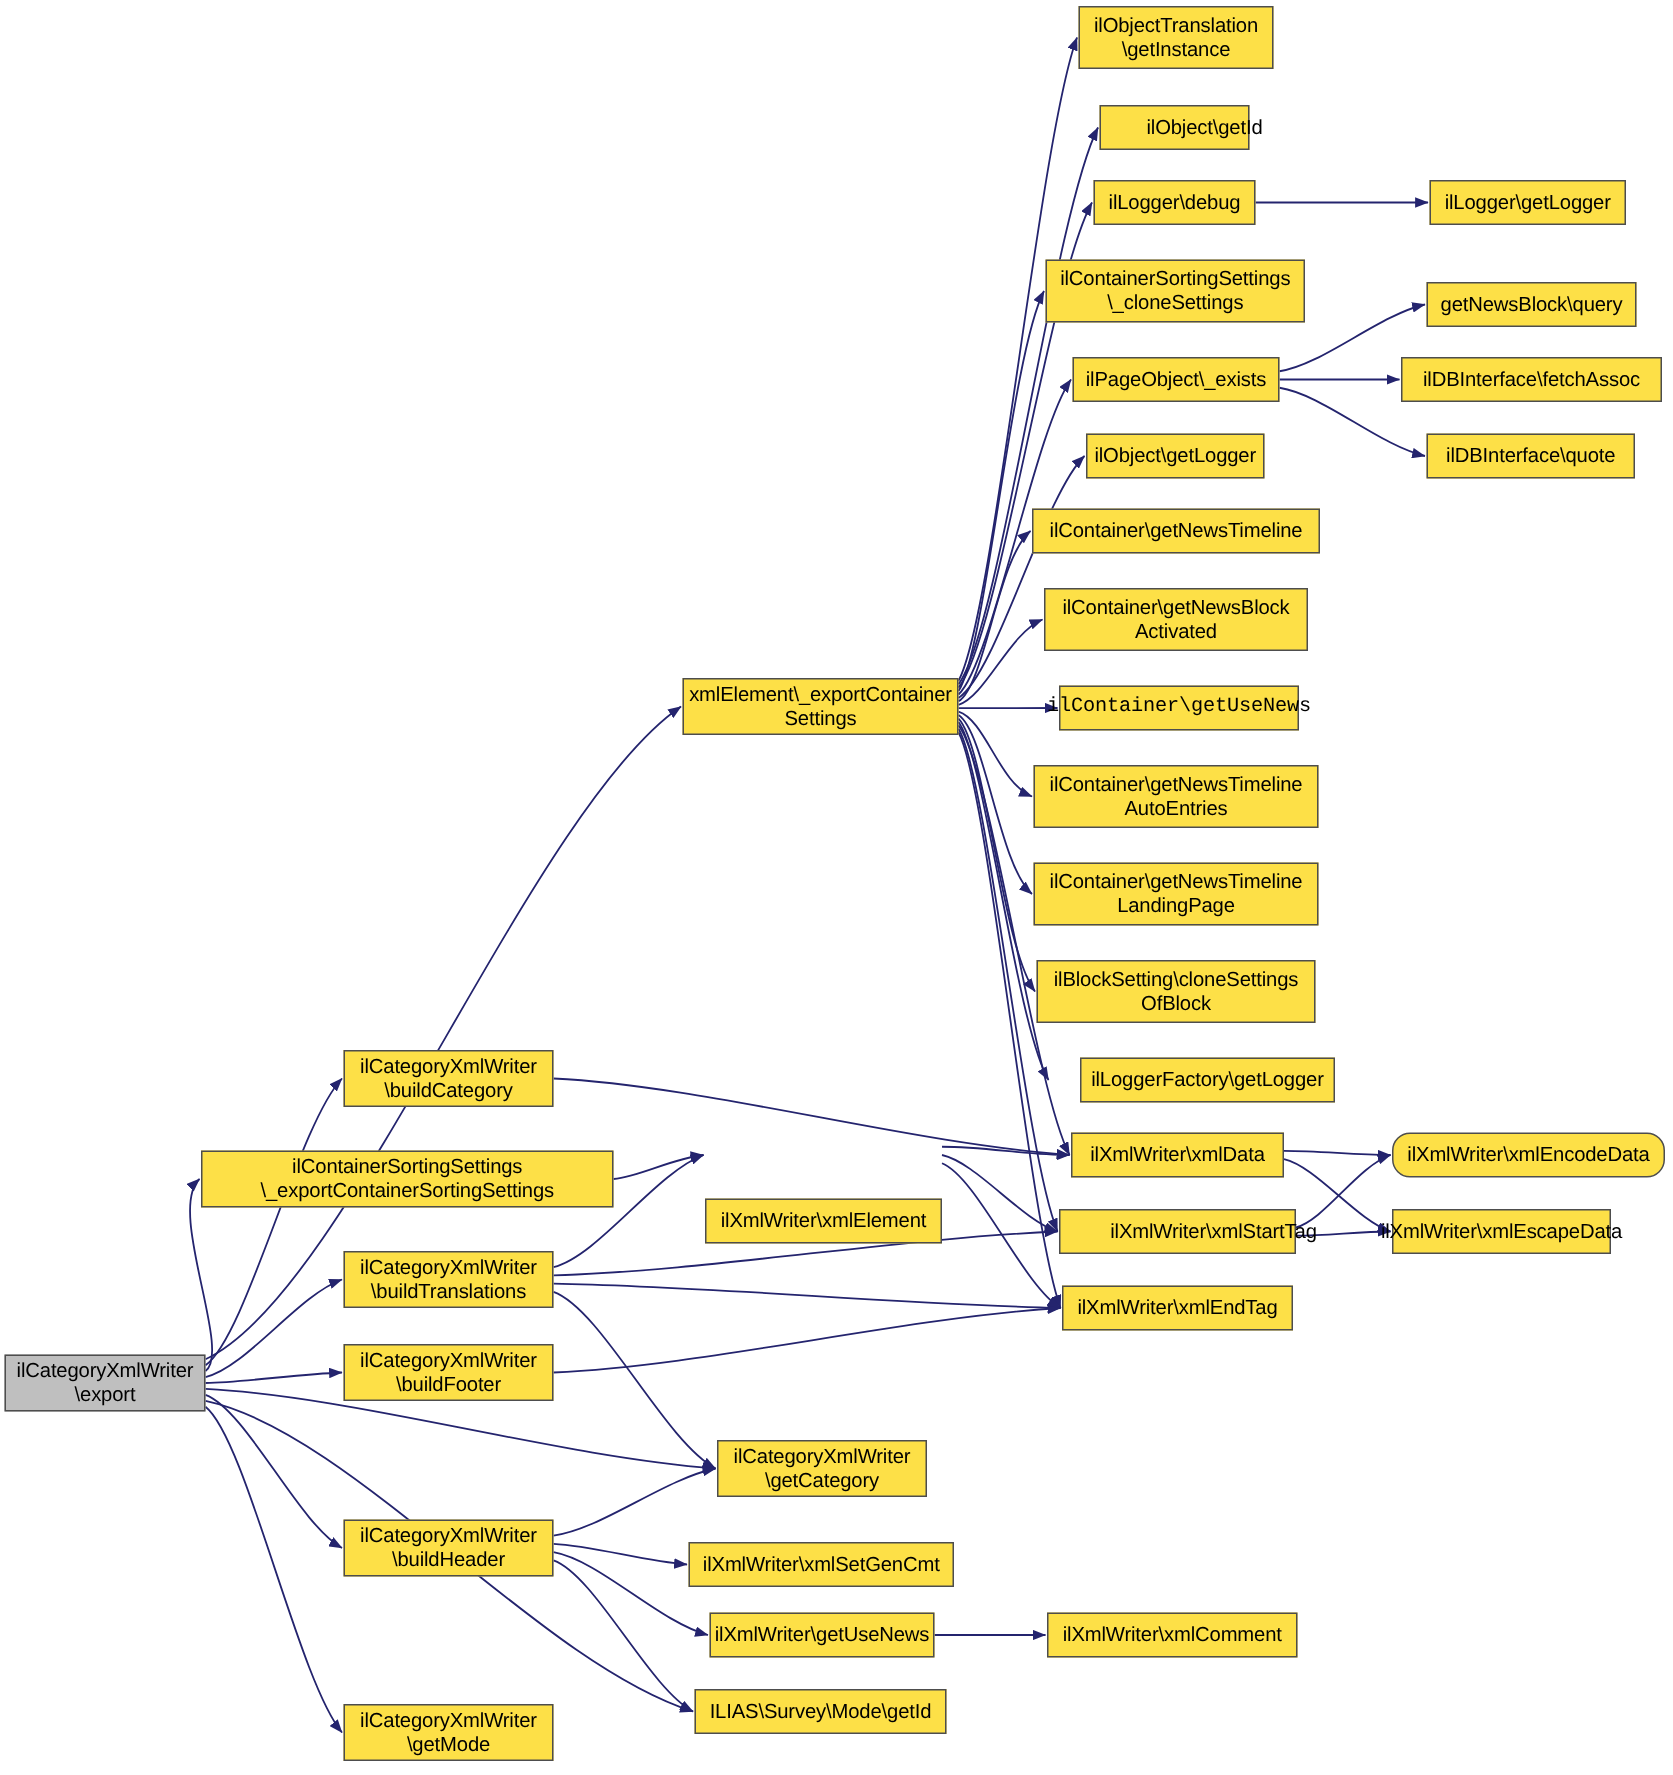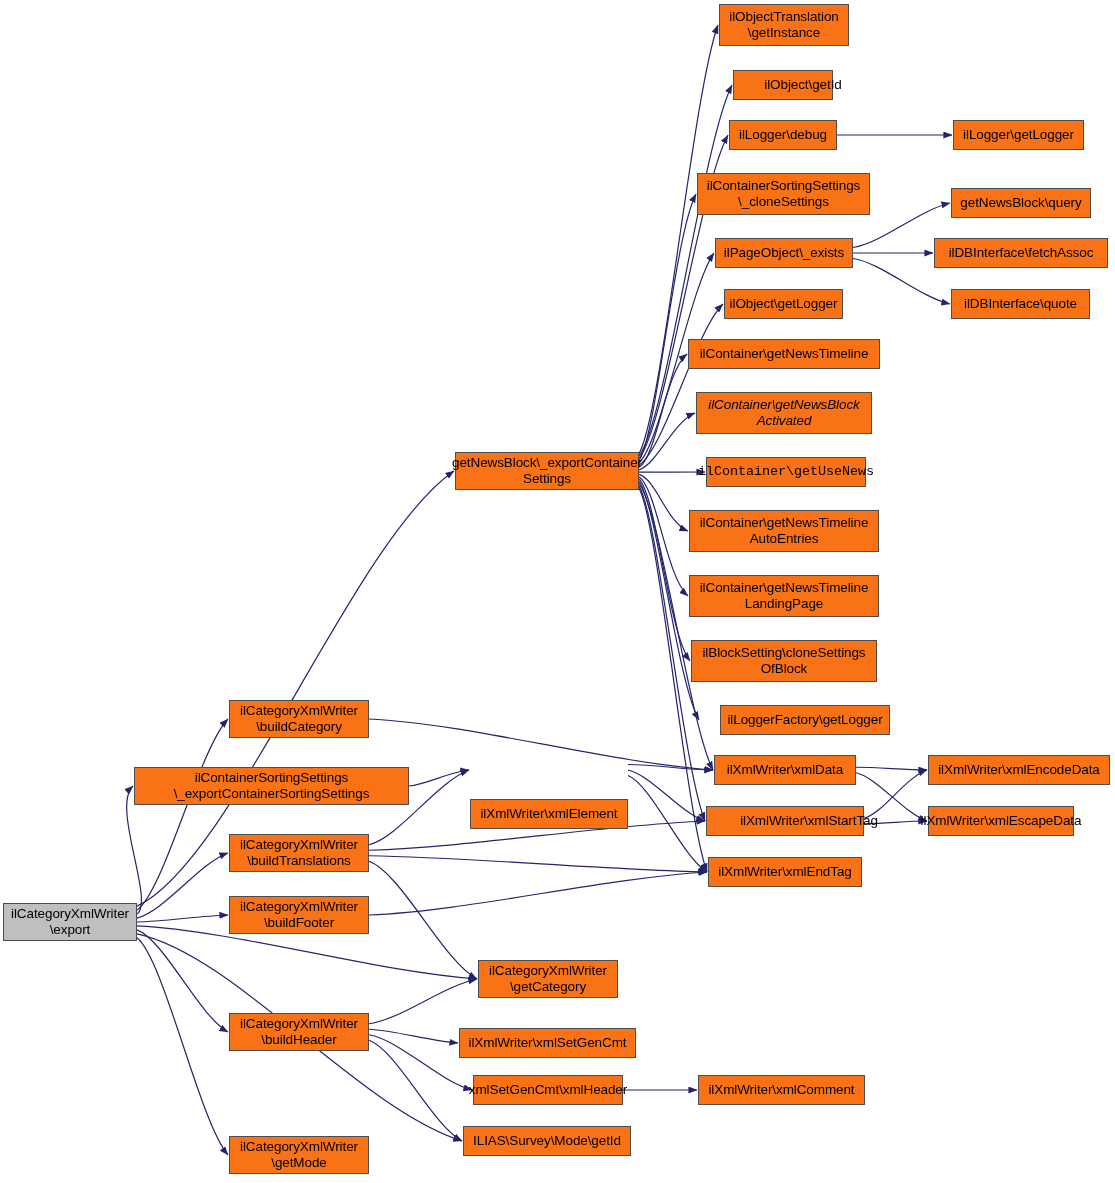--- a/index.html
+++ b/index.html
@@ -14,21 +14,21 @@
   svg#edges{
     position:absolute;
     left:0;top:0;
     width:1115px;height:1183px;
     pointer-events:none;
   }
   .node{
     position:absolute;
     box-sizing:border-box;
     border:1px solid #4d4d4d;
-    background:#f97316;
+    background:#fde047;
     display:flex;
     align-items:center;
     justify-content:center;
     text-align:center;
     color:#000000;
     font-size:13.5px;
     line-height:16px;
     letter-spacing:-0.1px;
     white-space:pre-line;
     z-index:3;
@@ -108,51 +108,51 @@
       <div class="node" style="left: 134px; top: 767px; width: 275px; height: 38px;"><span class="lbl">ilContainerSortingSettings
 \_exportContainerSortingSettings</span></div>
       <div class="node" style="left: 229px; top: 834px; width: 140px; height: 38px;"><span class="lbl">ilCategoryXmlWriter
 \buildTranslations</span></div>
       <div class="node" style="left: 229px; top: 896px; width: 140px; height: 38px;"><span class="lbl">ilCategoryXmlWriter
 \buildFooter</span></div>
       <div class="node" style="left: 229px; top: 1013px; width: 140px; height: 38px;"><span class="lbl">ilCategoryXmlWriter
 \buildHeader</span></div>
       <div class="node" style="left: 229px; top: 1136px; width: 140px; height: 38px;"><span class="lbl">ilCategoryXmlWriter
 \getMode</span></div>
-      <div class="node" style="left: 455px; top: 452px; width: 184px; height: 38px;"><span class="lbl">getNewsBlock\_exportContainer
+      <div class="node" style="left: 455px; top: 452px; width: 184px; height: 38px;"><span class="lbl">xmlElement\_exportContainer
 Settings</span></div>
       <div class="node" style="left: 470px; top: 755px; width: 158px; height: 30px; margin-top: 44px;"><span class="lbl">ilXmlWriter\xmlElement</span></div>
       <div class="node" style="left: 478px; top: 960px; width: 140px; height: 38px;"><span class="lbl">ilCategoryXmlWriter
 \getCategory</span></div>
       <div class="node" style="left: 459px; top: 1028px; width: 177px; height: 30px;"><span class="lbl">ilXmlWriter\xmlSetGenCmt</span></div>
-      <div class="node" style="left: 473px; top: 1075px; width: 150px; height: 30px;"><span class="lbl">xmlSetGenCmt\xmlHeader</span></div>
+      <div class="node" style="left: 473px; top: 1075px; width: 150px; height: 30px;"><span class="lbl">ilXmlWriter\getUseNews</span></div>
       <div class="node" style="left: 463px; top: 1126px; width: 168px; height: 30px;"><span class="lbl">ILIAS\Survey\Mode\getId</span></div>
       <div class="node" style="left: 719px; top: 4px; width: 130px; height: 42px;"><span class="lbl">ilObjectTranslation
 \getInstance</span></div>
       <div class="node" style="left: 733px; top: 70px; width: 100px; height: 30px; padding-left: 40px;"><span class="lbl">ilObject\getId</span></div>
       <div class="node" style="left: 729px; top: 120px; width: 108px; height: 30px;"><span class="lbl">ilLogger\debug</span></div>
       <div class="node" style="left: 697px; top: 173px; width: 173px; height: 42px;"><span class="lbl">ilContainerSortingSettings
 \_cloneSettings</span></div>
       <div class="node" style="left: 715px; top: 238px; width: 138px; height: 30px;"><span class="lbl">ilPageObject\_exists</span></div>
       <div class="node" style="left: 724px; top: 289px; width: 119px; height: 30px;"><span class="lbl">ilObject\getLogger</span></div>
       <div class="node" style="left: 688px; top: 339px; width: 192px; height: 30px;"><span class="lbl">ilContainer\getNewsTimeline</span></div>
-      <div class="node" style="left: 696px; top: 392px; width: 176px; height: 42px; font-style: italic;"><span class="lbl">ilContainer\getNewsBlock
+      <div class="node" style="left: 696px; top: 392px; width: 176px; height: 42px;"><span class="lbl">ilContainer\getNewsBlock
 Activated</span></div>
       <div class="node" style="left: 706px; top: 457px; width: 160px; height: 30px; font-family: Liberation Mono, monospace;"><span class="lbl">ilContainer\getUseNews</span></div>
       <div class="node" style="left: 689px; top: 510px; width: 190px; height: 42px;"><span class="lbl">ilContainer\getNewsTimeline
 AutoEntries</span></div>
       <div class="node" style="left: 689px; top: 575px; width: 190px; height: 42px;"><span class="lbl">ilContainer\getNewsTimeline
 LandingPage</span></div>
       <div class="node" style="left: 691px; top: 640px; width: 186px; height: 42px;"><span class="lbl">ilBlockSetting\cloneSettings
 OfBlock</span></div>
       <div class="node" style="left: 700px; top: 705px; width: 170px; height: 30px; margin-left: 20px;"><span class="lbl">ilLoggerFactory\getLogger</span></div>
       <div class="node" style="left: 714px; top: 755px; width: 142px; height: 30px;"><span class="lbl">ilXmlWriter\xmlData</span></div>
       <div class="node" style="left: 706px; top: 806px; width: 158px; height: 30px; padding-left: 48px;"><span class="lbl">ilXmlWriter\xmlStartTag</span></div>
       <div class="node" style="left: 708px; top: 857px; width: 154px; height: 30px;"><span class="lbl">ilXmlWriter\xmlEndTag</span></div>
       <div class="node" style="left: 698px; top: 1075px; width: 167px; height: 30px;"><span class="lbl">ilXmlWriter\xmlComment</span></div>
       <div class="node" style="left: 953px; top: 120px; width: 131px; height: 30px;"><span class="lbl">ilLogger\getLogger</span></div>
       <div class="node" style="left: 951px; top: 188px; width: 140px; height: 30px;"><span class="lbl">getNewsBlock\query</span></div>
       <div class="node" style="left: 934px; top: 238px; width: 174px; height: 30px;"><span class="lbl">ilDBInterface\fetchAssoc</span></div>
       <div class="node" style="left: 951px; top: 289px; width: 139px; height: 30px;"><span class="lbl">ilDBInterface\quote</span></div>
-      <div class="node" style="left: 928px; top: 755px; width: 182px; height: 30px;"><span class="lbl">ilXmlWriter\xmlEncodeData</span></div>
+      <div class="node" style="left: 928px; top: 755px; width: 182px; height: 30px; border-radius: 12px;"><span class="lbl">ilXmlWriter\xmlEncodeData</span></div>
       <div class="node" style="left: 928px; top: 806px; width: 146px; height: 30px;"><span class="lbl">ilXmlWriter\xmlEscapeData</span></div>
     </div>
 </div>
 
 </body></html>

